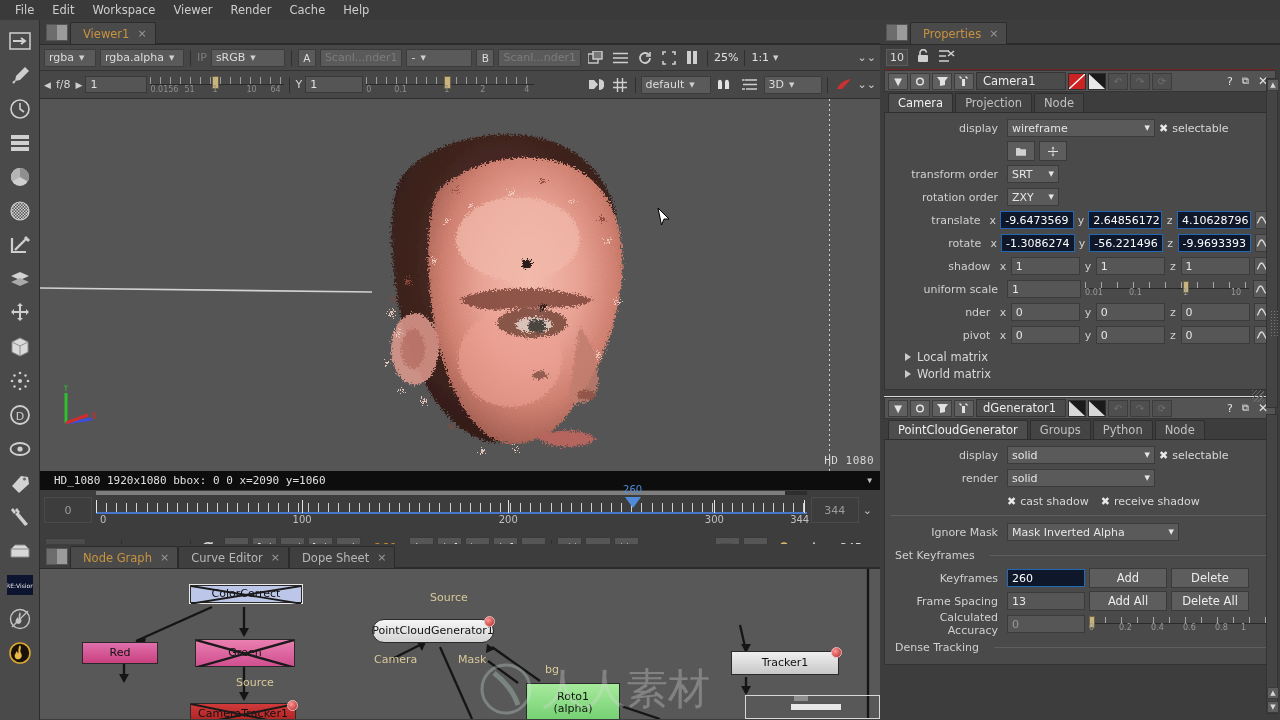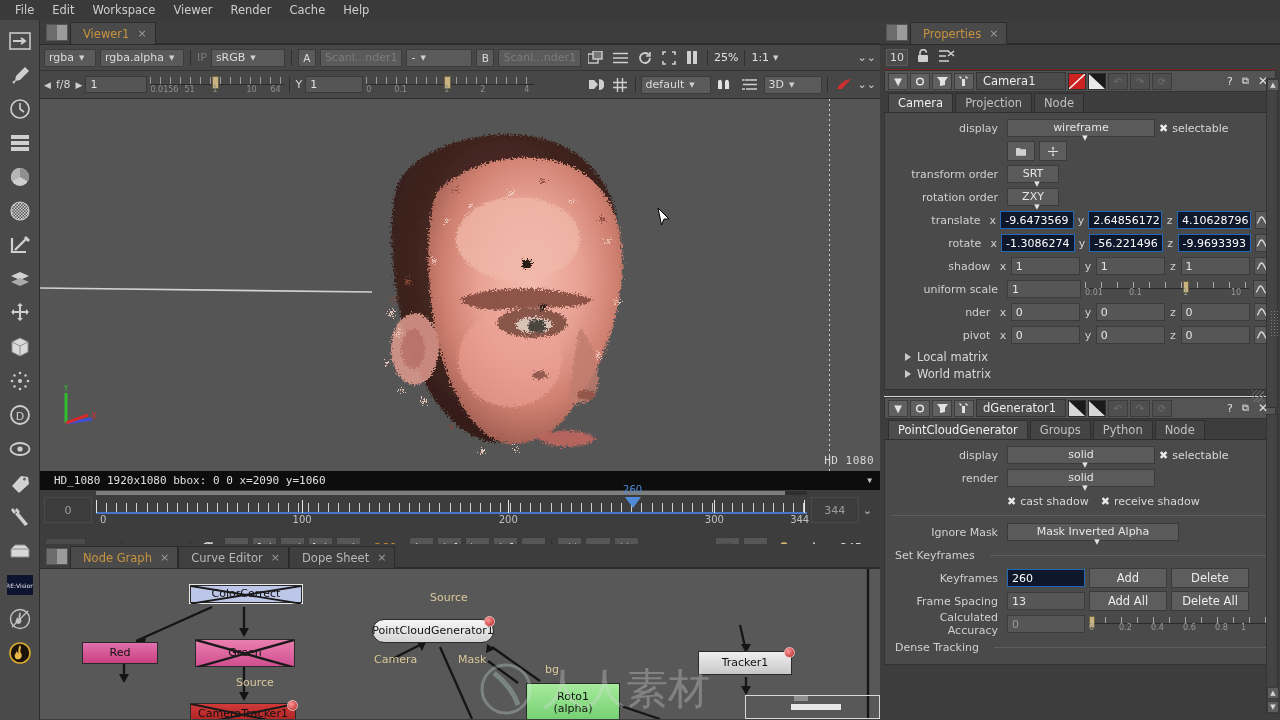--- a/index.html
+++ b/index.html
@@ -230,21 +230,20 @@
   }
   .ptab.active { background: #4d4d4d; color: #f0f0f0; }
   .pbody { background: #4a4a4a; border: 1px solid #333; border-top: none;
            padding: 5px 6px 7px 6px; }
   .prow { display: flex; align-items: center; height: 20px; margin-bottom: 3px; gap: 4px; }
   .plabel { width: 112px; text-align: right; padding-right: 5px; color: #d0d0d0; font-size: 11px; }
   .pselect {
     height: 18px; background: #5a5a5a; border: 1px solid #3b3b3b; color: #e6e6e6;
     font-size: 11px; display: flex; align-items: center; padding: 1px 4px;
     justify-content: space-between;
-    flex-direction: column;
   }
   .pselect .car { font-size: 7px; margin-left: 8px; }
   .pinput {
     height: 18px; background: #565656; border: 1px solid #3b3b3b; color: #e6e6e6;
     font-size: 11px; display: flex; align-items: center; padding: 0 4px;
   }
   .pinput.blue { background: #0f172a; border-color: #2368b5; color: #fff; }
   .pcheck { display: flex; align-items: center; gap: 4px; color: #d8d8d8; font-size: 11px; }
   .xbox { color: #e9e9e9; font-size: 11px; font-weight: bold; }
   .axislbl { color: #d0d0d0; font-size: 11px; width: 8px; text-align: center; }
@@ -943,21 +942,21 @@
       <div class="node" style="left:332px;top:50px;width:122px;height:24px;background:linear-gradient(#f5f5f5,#d4d4d4);border-radius:12px">
         <span>PointCloudGenerator1</span>
         <div class="node-err" style="right:-2px;top:-4px"></div>
       </div>
 
       <div class="node" style="left:486px;top:114px;width:94px;height:40px;background:linear-gradient(#a6ea9c,#72cf70);flex-direction:column">
         <span style="white-space:pre-line">Roto1
 (alpha)</span>
       </div>
 
-      <div class="node" style="left:658px;top:82px;width:94px;height:24px;background:linear-gradient(#efefef,#c8c8c8)">
+      <div class="node" style="left:691px;top:82px;width:108px;height:24px;background:linear-gradient(#efefef,#c8c8c8)">
         <span>Tracker1</span>
         <div class="node-err" style="right:-4px;top:-5px"></div>
       </div>
 
       <div style="position:absolute;left:705px;top:126px;width:135px;height:24px;border:1px solid #d8d8d8">
         <div style="position:absolute;left:44px;top:7px;width:52px;height:8px;background:#e8e8e8;border:1px solid #555"></div>
         <div style="position:absolute;left:48px;top:0px;width:14px;height:5px;background:#8e8e8e"></div>
       </div>
     </div>
   </div>

